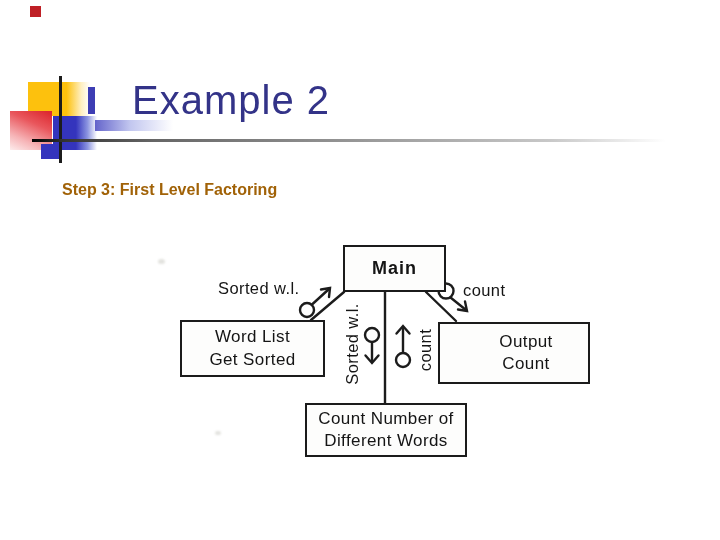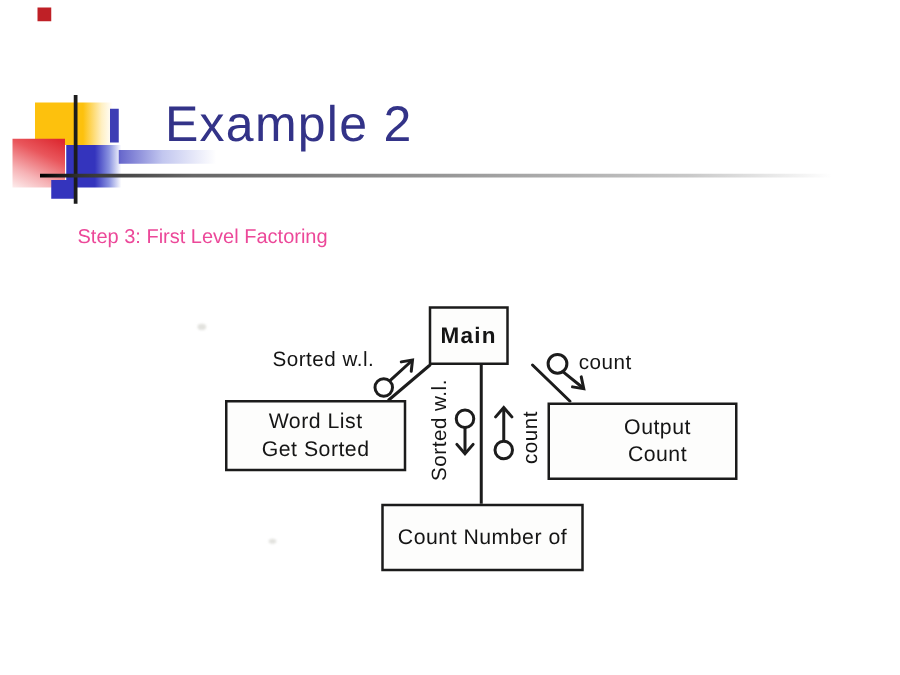--- a/index.html
+++ b/index.html
@@ -22,29 +22,29 @@
   .sq-blue-small{left:41px;top:144px;width:20px;height:15px;background:#3434bd;}
   .vline{left:59px;top:76px;width:3px;height:87px;background:#1c1c1c;}
   .hline{left:32px;top:139px;width:640px;height:3px;
     background:linear-gradient(90deg,#000 0%,#333 5%,#666 19%,#999 52%,#c8c8c8 81%,rgba(255,255,255,0) 99%);}
   
   .title{
     position:absolute;left:100px;top:80px;font-size:40px;line-height:1.0;
     color:#333388;letter-spacing:1px;white-space:nowrap;margin-left:32px;
   }
   .subtitle{
-    position:absolute;left:62px;top:181px;font-size:16px;color:#ec4899;white-space:nowrap;
+    position:absolute;left:62px;top:181px;font-size:16px;color:#a16207;white-space:nowrap;font-weight:bold;
   }
   
   .dbox{
     position:absolute;border:2px solid #1b1b1b;background:#fdfdfc;color:#151515;
     display:flex;flex-direction:column;align-items:center;justify-content:center;
     text-align:center;font-size:17px;line-height:1.32;letter-spacing:.4px;box-sizing:border-box;
   }
-  .box-main{left:343px;top:245px;width:64px;height:47px;font-weight:bold;font-size:18px;letter-spacing:1px;}
+  .box-main{left:343px;top:245px;width:103px;height:47px;font-weight:bold;font-size:18px;letter-spacing:1px;}
   .box-get{left:180px;top:320px;width:145px;height:57px;}
   .box-out{left:438px;top:322px;width:152px;height:62px;padding-left:24px;}
   .box-count{left:305px;top:403px;width:162px;height:54px;}
   .dlabel{position:absolute;font-size:16.5px;color:#151515;letter-spacing:.4px;white-space:nowrap;}
   .lbl-sorted{left:218px;top:279px;}
   .lbl-count{left:463px;top:281px;}
   .vlabel{
     position:absolute;font-size:16.5px;color:#151515;letter-spacing:.4px;white-space:nowrap;
     transform:translate(-50%,-50%) rotate(-90deg);
   }
@@ -105,18 +105,19 @@
 <div class="dbox box-get">
   <span>Word List</span>
   <span>Get Sorted</span>
 </div>
 <div class="dbox box-out">
   <span>Output</span>
   <span>Count</span>
 </div>
 <div class="dbox box-count">
   <span>Count Number of</span>
+  <span>Different Words</span>
 </div>
 
 <div class="dlabel lbl-sorted">Sorted w.l.</div>
 <div class="dlabel lbl-count">count</div>
 <div class="vlabel vlbl-sorted">Sorted w.l.</div>
 <div class="vlabel vlbl-count">count</div>
 
 </body></html>

